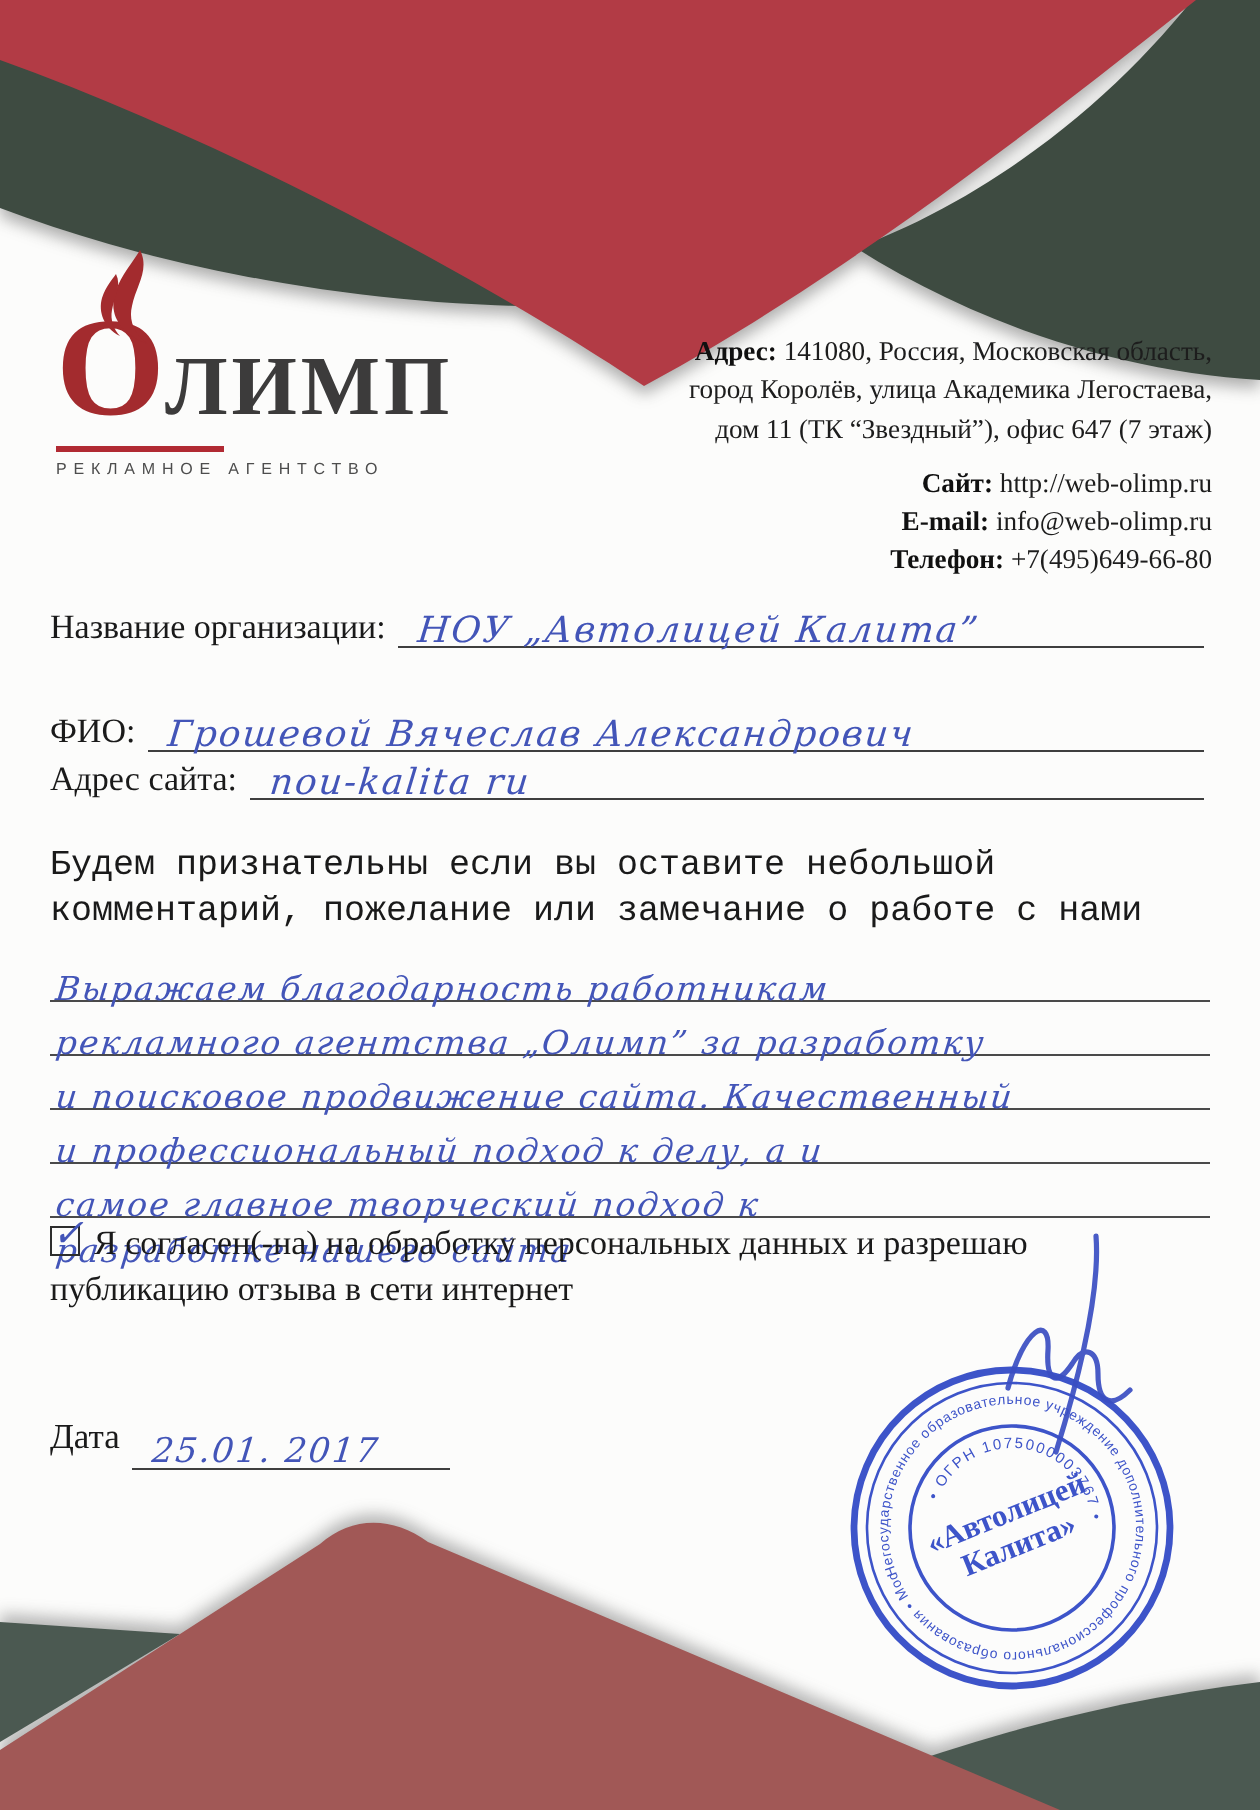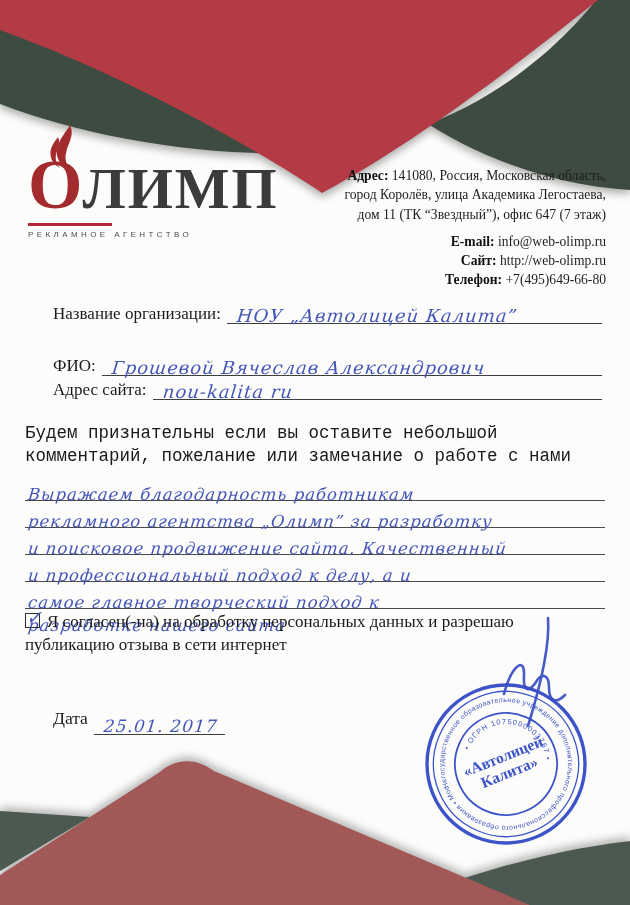--- a/index.html
+++ b/index.html
@@ -7,35 +7,35 @@
         overflow:hidden;font-family:"Liberation Serif",serif;color:#1a1a1a;}
   svg{display:block;}
   .deco{position:absolute;left:0;pointer-events:none;}
   .deco-top{top:0;filter:drop-shadow(0 4px 4px rgba(70,70,70,.45));}
   .deco-bottom{bottom:0;filter:drop-shadow(0 -4px 4px rgba(70,70,70,.40));}
 
   
   .logo{position:absolute;left:28px;top:150px;width:190px;}
   .logo-word{display:flex;align-items:baseline;position:relative;font-weight:bold;line-height:1;}
   .logo-o{font-size:70px;color:#a32b2e;font-family:"Liberation Serif",serif;}
-  .logo-rest{font-size:58px;color:#3c3b3b;letter-spacing:2px;font-family:"Liberation Serif",serif;}
+  .logo-rest{font-size:42px;color:#3c3b3b;letter-spacing:2px;font-family:"Liberation Serif",serif;}
   .flame{position:absolute;left:20px;top:-26px;}
   .logo-rule{width:84px;height:3px;background:#b12a33;margin:3px 0 4px 0;}
   .logo-sub{font-family:"Liberation Sans",sans-serif;font-size:8px;font-weight:normal;
             letter-spacing:3.4px;color:#4d4d4d;white-space:nowrap;}
 
   
   .contact{position:absolute;right:24px;top:166px;width:350px;text-align:right;
            font-size:13.6px;line-height:1.42;color:#1d1d1d;}
   .contact b{color:#101010;}
   .contact .gap{height:8px;}
 
   
   .frow{position:absolute;left:25px;right:28px;display:flex;align-items:flex-end;height:28px;}
-  .flabel{font-size:17px;white-space:nowrap;padding-right:6px;margin-left:28px;}
+  .flabel{font-size:17px;white-space:nowrap;padding-right:6px;}
   .fill{flex:1;border-bottom:1.5px solid #3f3f3f;position:relative;height:100%;}
   .hw{font-family:"DejaVu Serif",serif;font-style:italic;color:#4355b8;
       display:inline-block;transform:skewX(-6deg);letter-spacing:1px;white-space:nowrap;}
   .fill .hw{position:absolute;left:10px;bottom:-3px;font-size:18px;}
 
   
   .prompt{position:absolute;left:25px;top:422px;font-size:17.5px;line-height:1.34;width:590px;font-family:Liberation Mono, monospace;}
   .clines{position:absolute;left:25px;right:25px;top:474px;}
   .c-row{position:relative;height:26px;border-bottom:1.4px solid #4a4a4a;}
   .c-row.no-rule{border-bottom:none;height:22px;}
@@ -90,26 +90,26 @@
 
   <div class="contact">
     <div>
       <b>Адрес:</b>
       <span>141080, Россия, Московская область,</span>
     </div>
     <div>город Королёв, улица Академика Легостаева,</div>
     <div>дом 11 (ТК “Звездный”), офис 647 (7 этаж)</div>
     <div class="gap"></div>
     <div>
+      <b>Сайт:</b>
+      <span>http://web-olimp.ru</span>
+    </div>
+    <div>
       <b>E-mail:</b>
       <span>info@web-olimp.ru</span>
-    </div>
-    <div>
-      <b>Сайт:</b>
-      <span>http://web-olimp.ru</span>
     </div>
     <div>
       <b>Телефон:</b>
       <span>+7(495)649-66-80</span>
     </div>
   </div>
 
   <div class="frow" style="top:296px;">
     <span class="flabel">Название организации:</span>
     <span class="fill">

